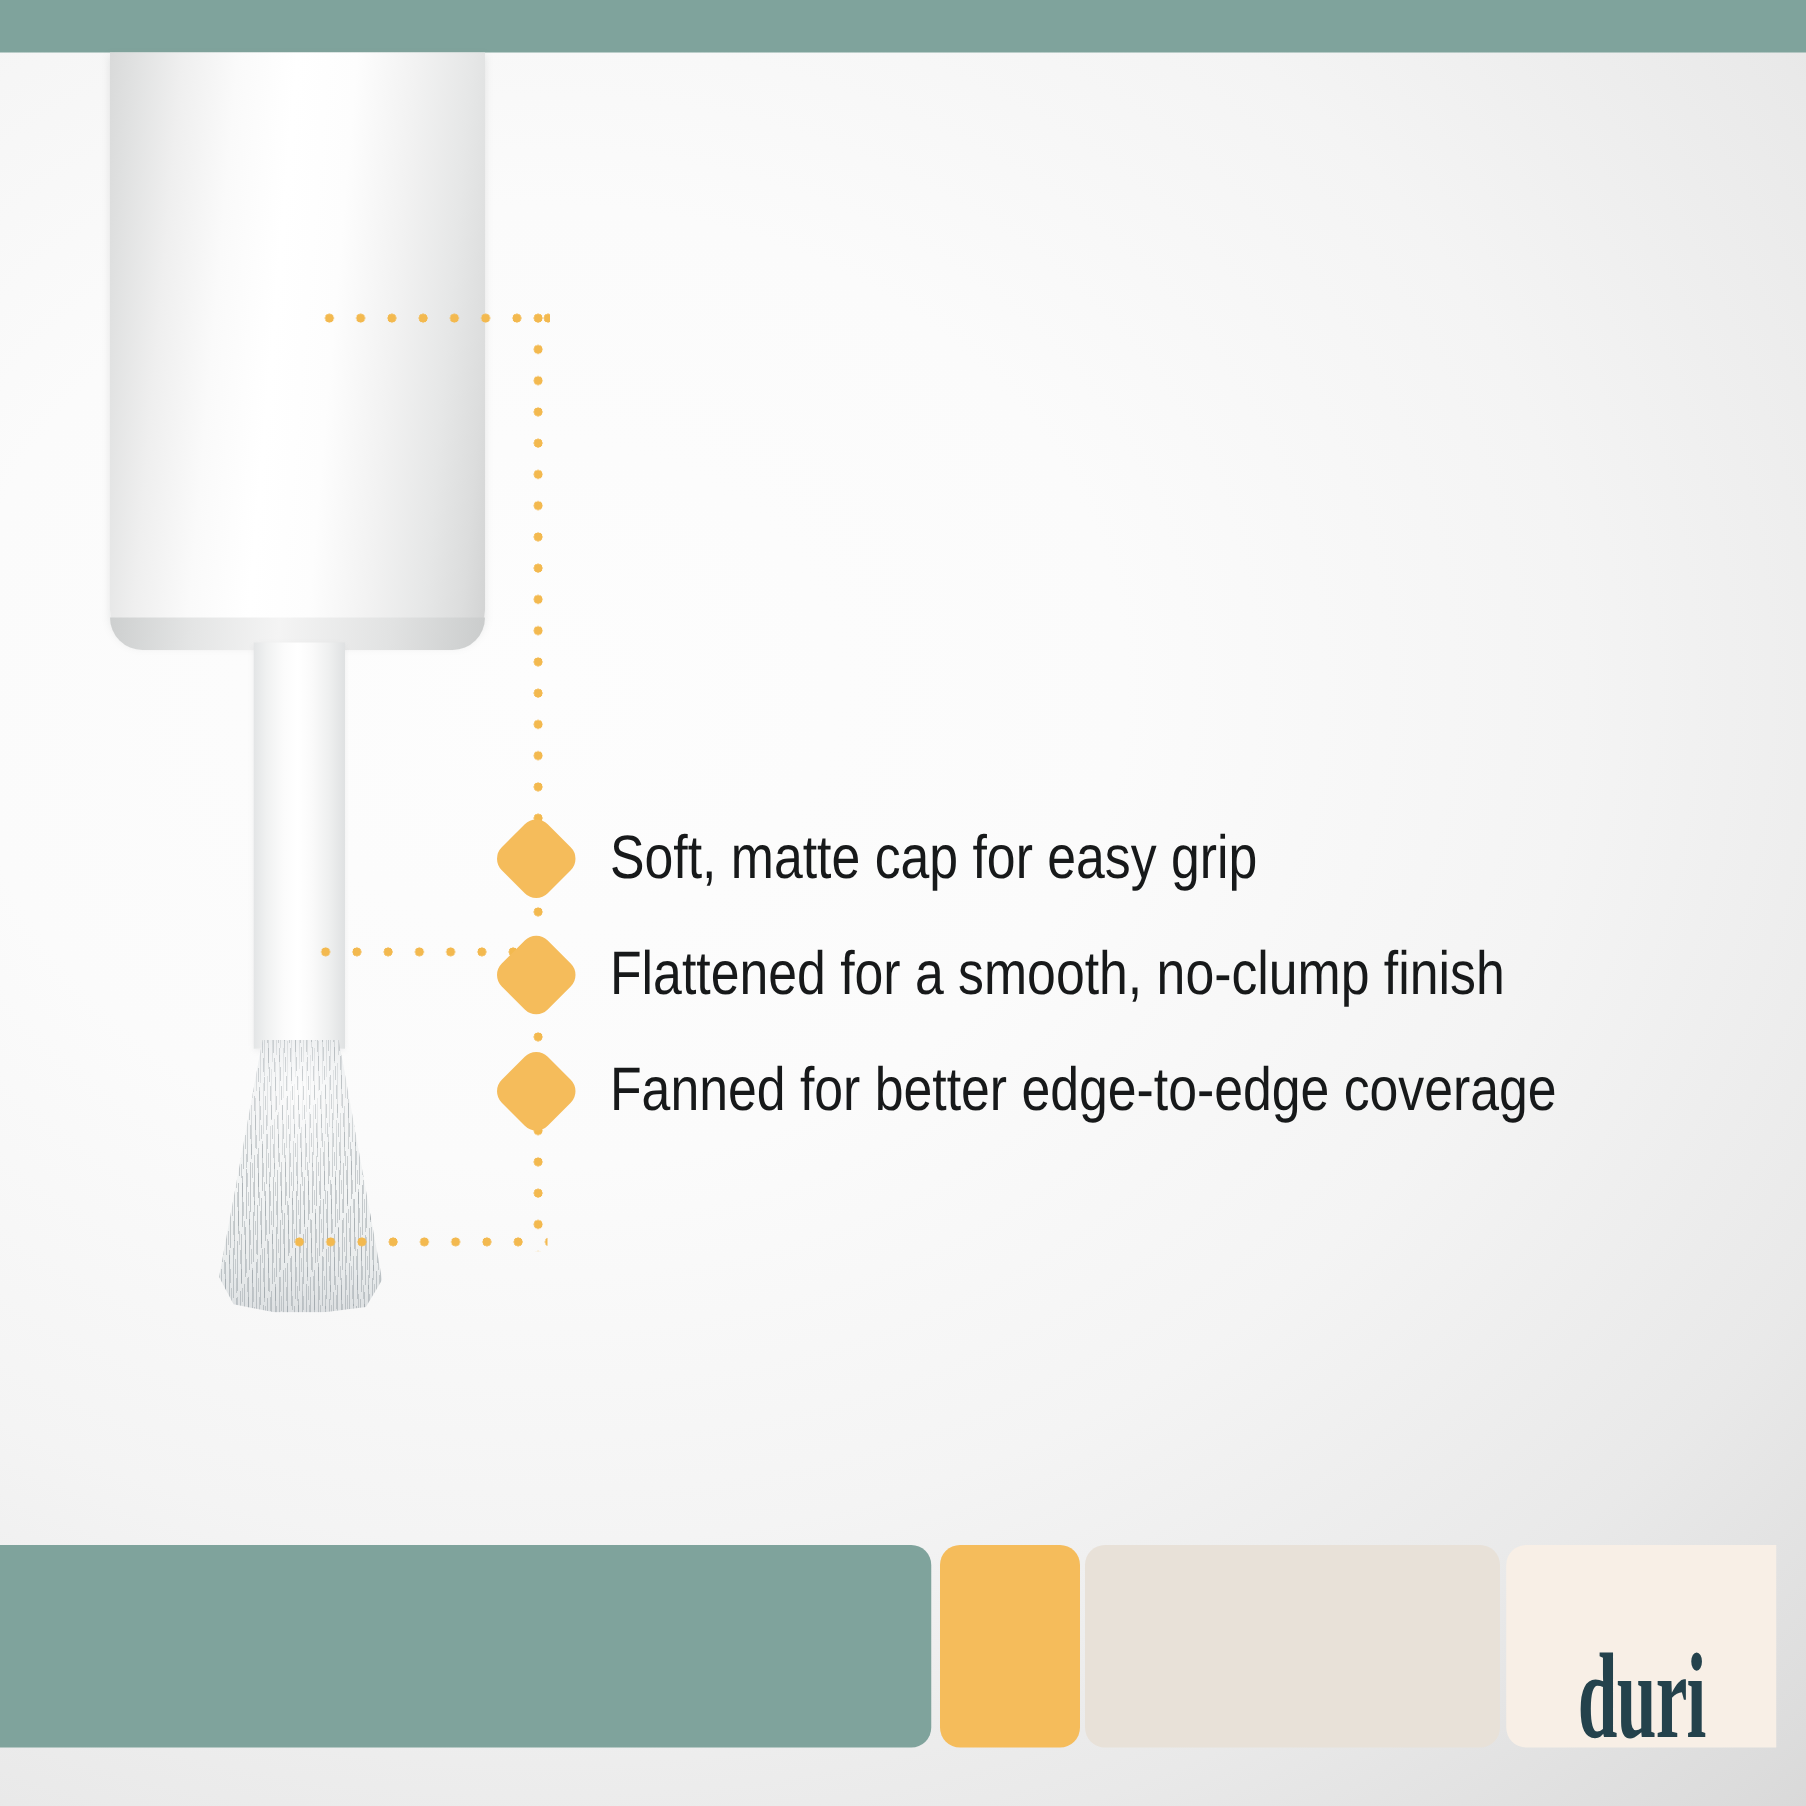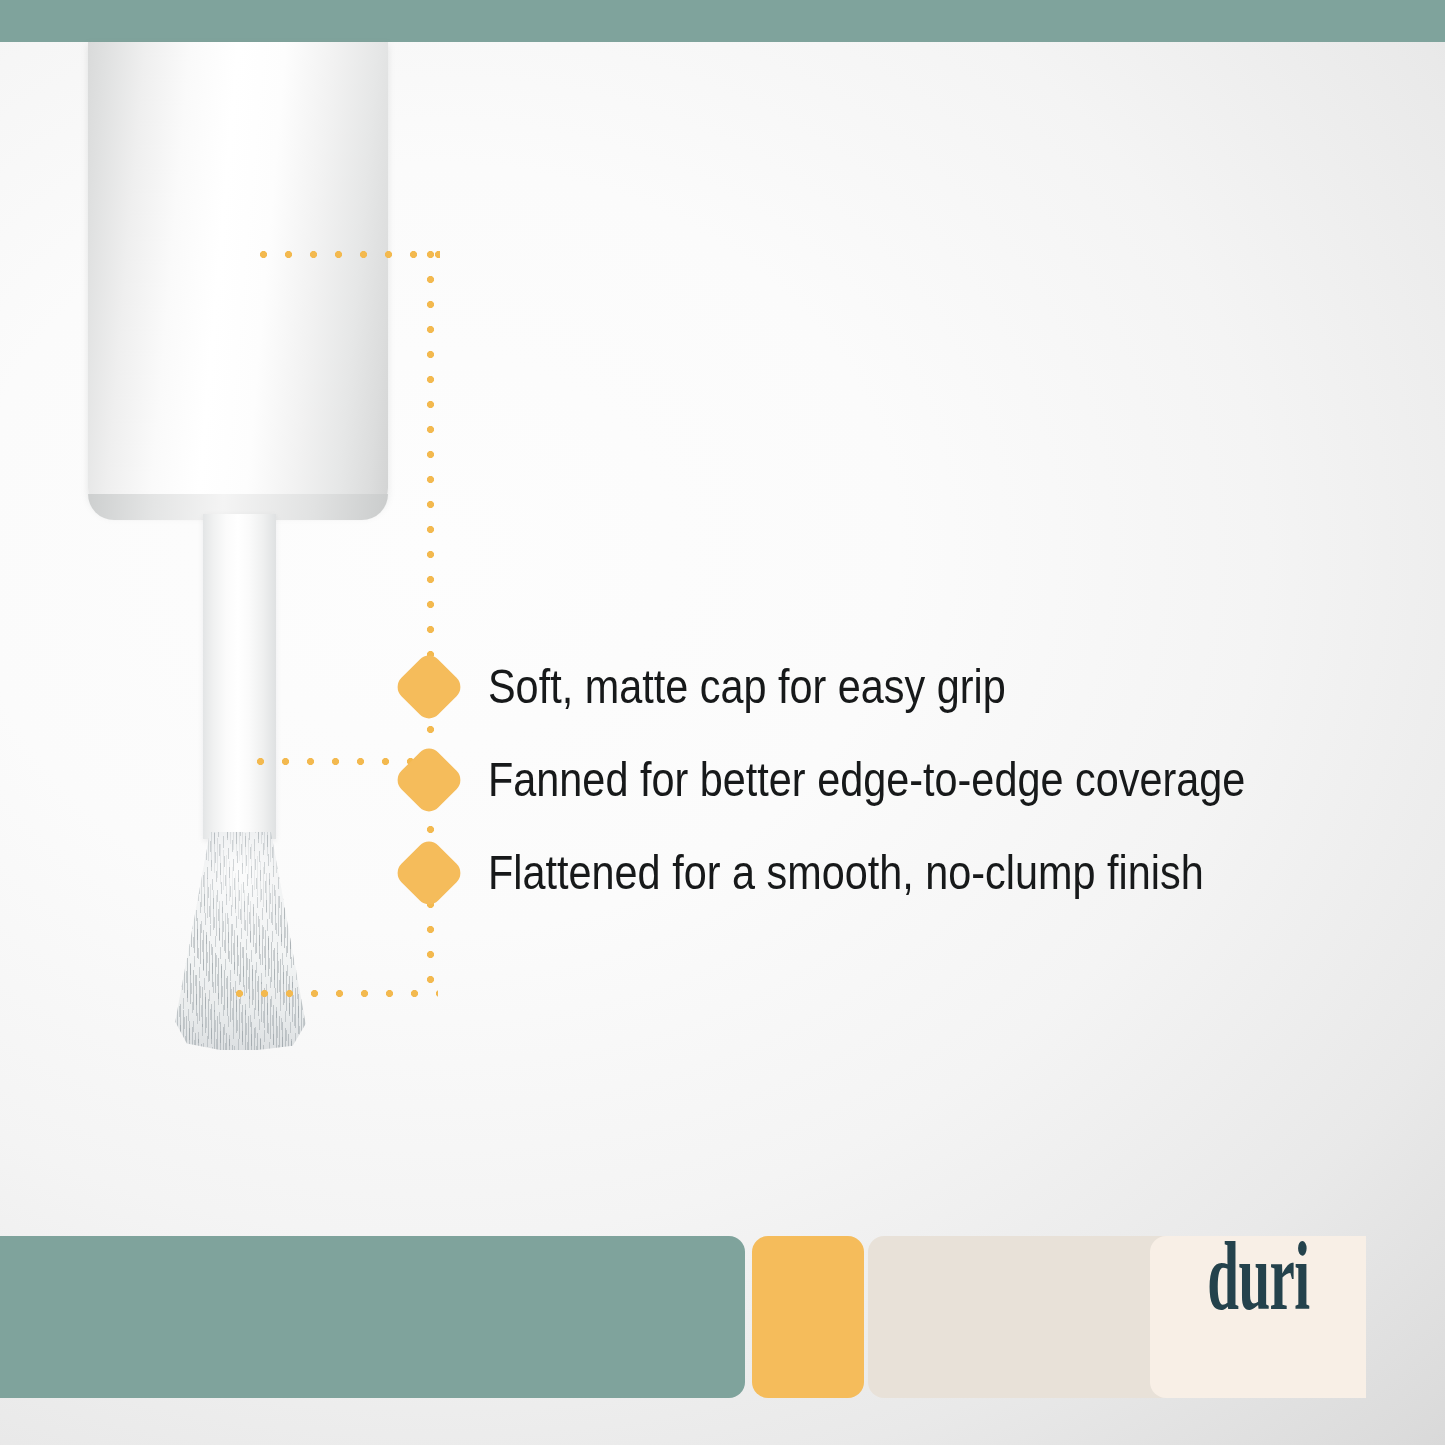--- a/index.html
+++ b/index.html
@@ -20,22 +20,22 @@
     position:absolute;left:0;top:0;width:1445px;height:42px;
     background:#7fa39c;
   }
   .bar-bottom-wrap{
     position:absolute;left:0;top:1236px;width:1445px;height:162px;
   }
   .blk{position:absolute;top:0;height:162px;}
   .blk-sage{left:0;width:745px;background:#7fa39c;border-radius:0 16px 16px 0;}
   .blk-amber{left:752px;width:112px;background:#f5bc5b;border-radius:16px;}
   .blk-beige{left:868px;width:332px;background:#e8e1d8;border-radius:16px;}
-  .blk-cream{left:1150px;width:216px;background:#f8efe6;border-radius:16px 0 0 16px;
-             display:flex;align-items:flex-start;justify-content:center;}
+  .blk-cream{left:1205px;width:216px;background:#f8efe6;border-radius:16px 0 0 16px;
+             display:flex;align-items:flex-end;justify-content:center;}
 
   .duri{
     font-family:"Liberation Serif", serif;
     font-weight:700;
     font-size:92px;
     line-height:.88;
     color:#24424c;
     letter-spacing:-1px;
     transform:scaleX(.62) scaleY(1.06);
     transform-origin:center center;
@@ -169,26 +169,26 @@
 
   <div class="bullets">
 
     <div class="bullet-row">
       <span class="diamond"></span>
       <span class="bullet-text">Soft, matte cap for easy grip</span>
     </div>
 
     <div class="bullet-row">
       <span class="diamond"></span>
-      <span class="bullet-text">Fanned for better edge-to-edge coverage</span>
+      <span class="bullet-text">Flattened for a smooth, no-clump finish</span>
     </div>
 
     <div class="bullet-row">
       <span class="diamond"></span>
-      <span class="bullet-text">Flattened for a smooth, no-clump finish</span>
+      <span class="bullet-text">Fanned for better edge-to-edge coverage</span>
     </div>
 
   </div>
 
   <div class="bar-bottom-wrap">
     <div class="blk blk-sage"></div>
     <div class="blk blk-amber"></div>
     <div class="blk blk-beige"></div>
     <div class="blk blk-cream">
       <span class="duri">duri</span>

